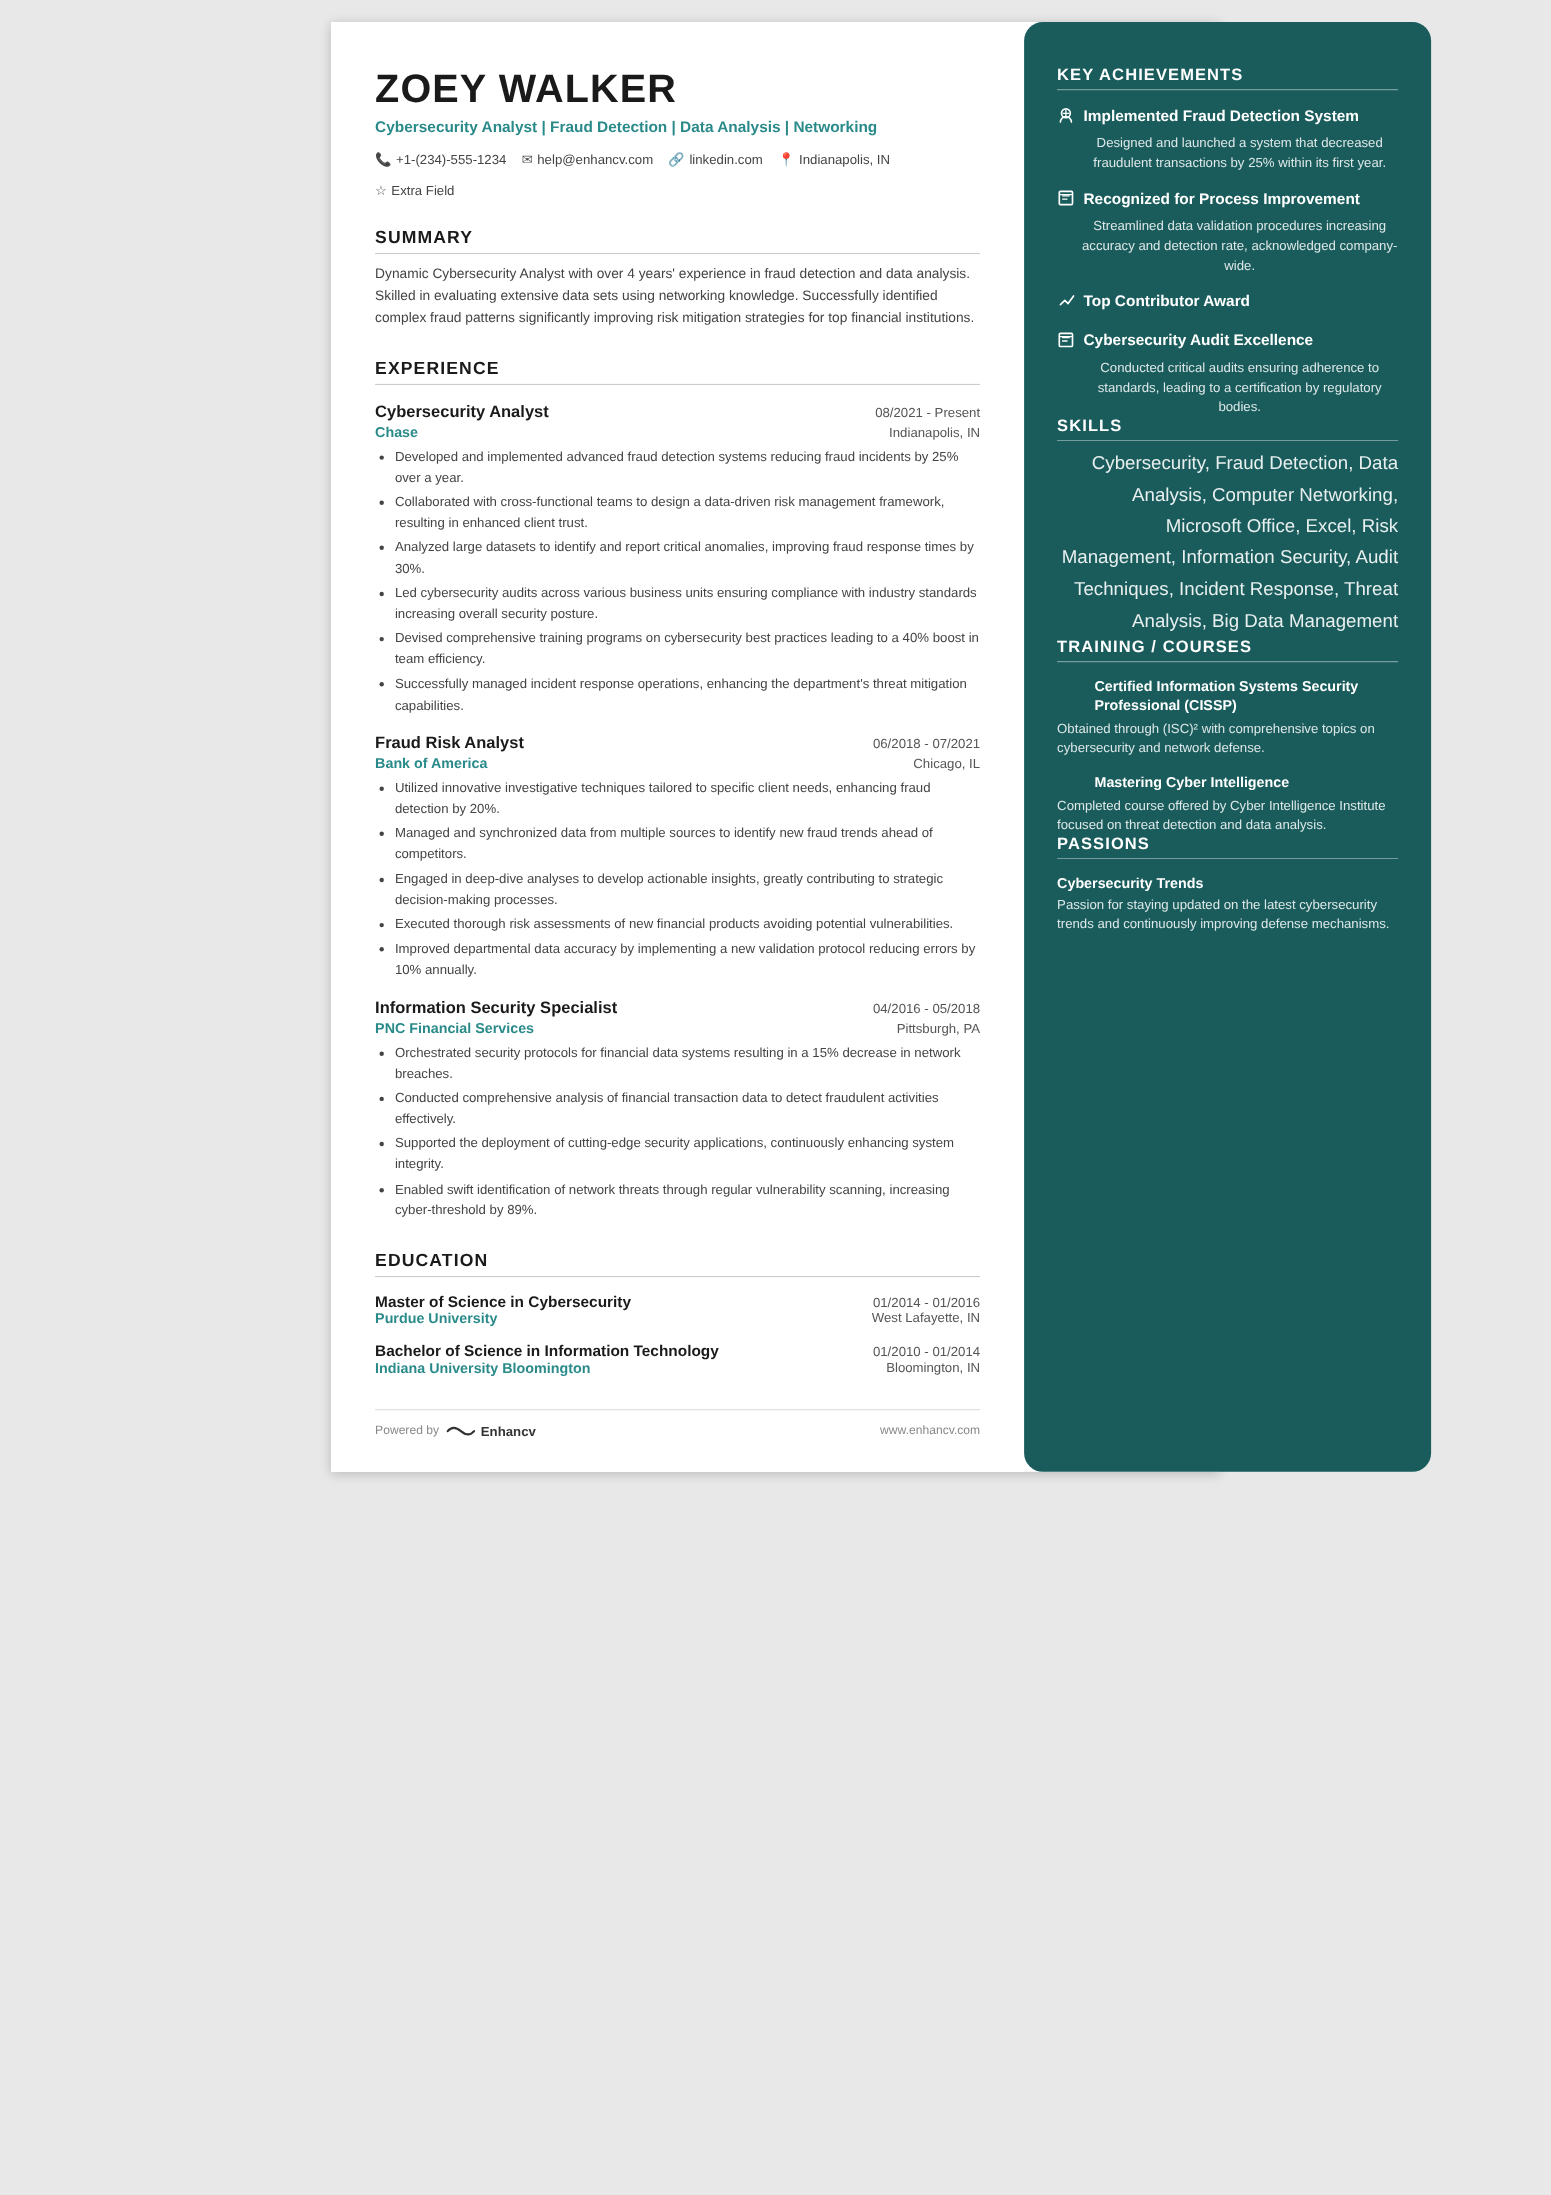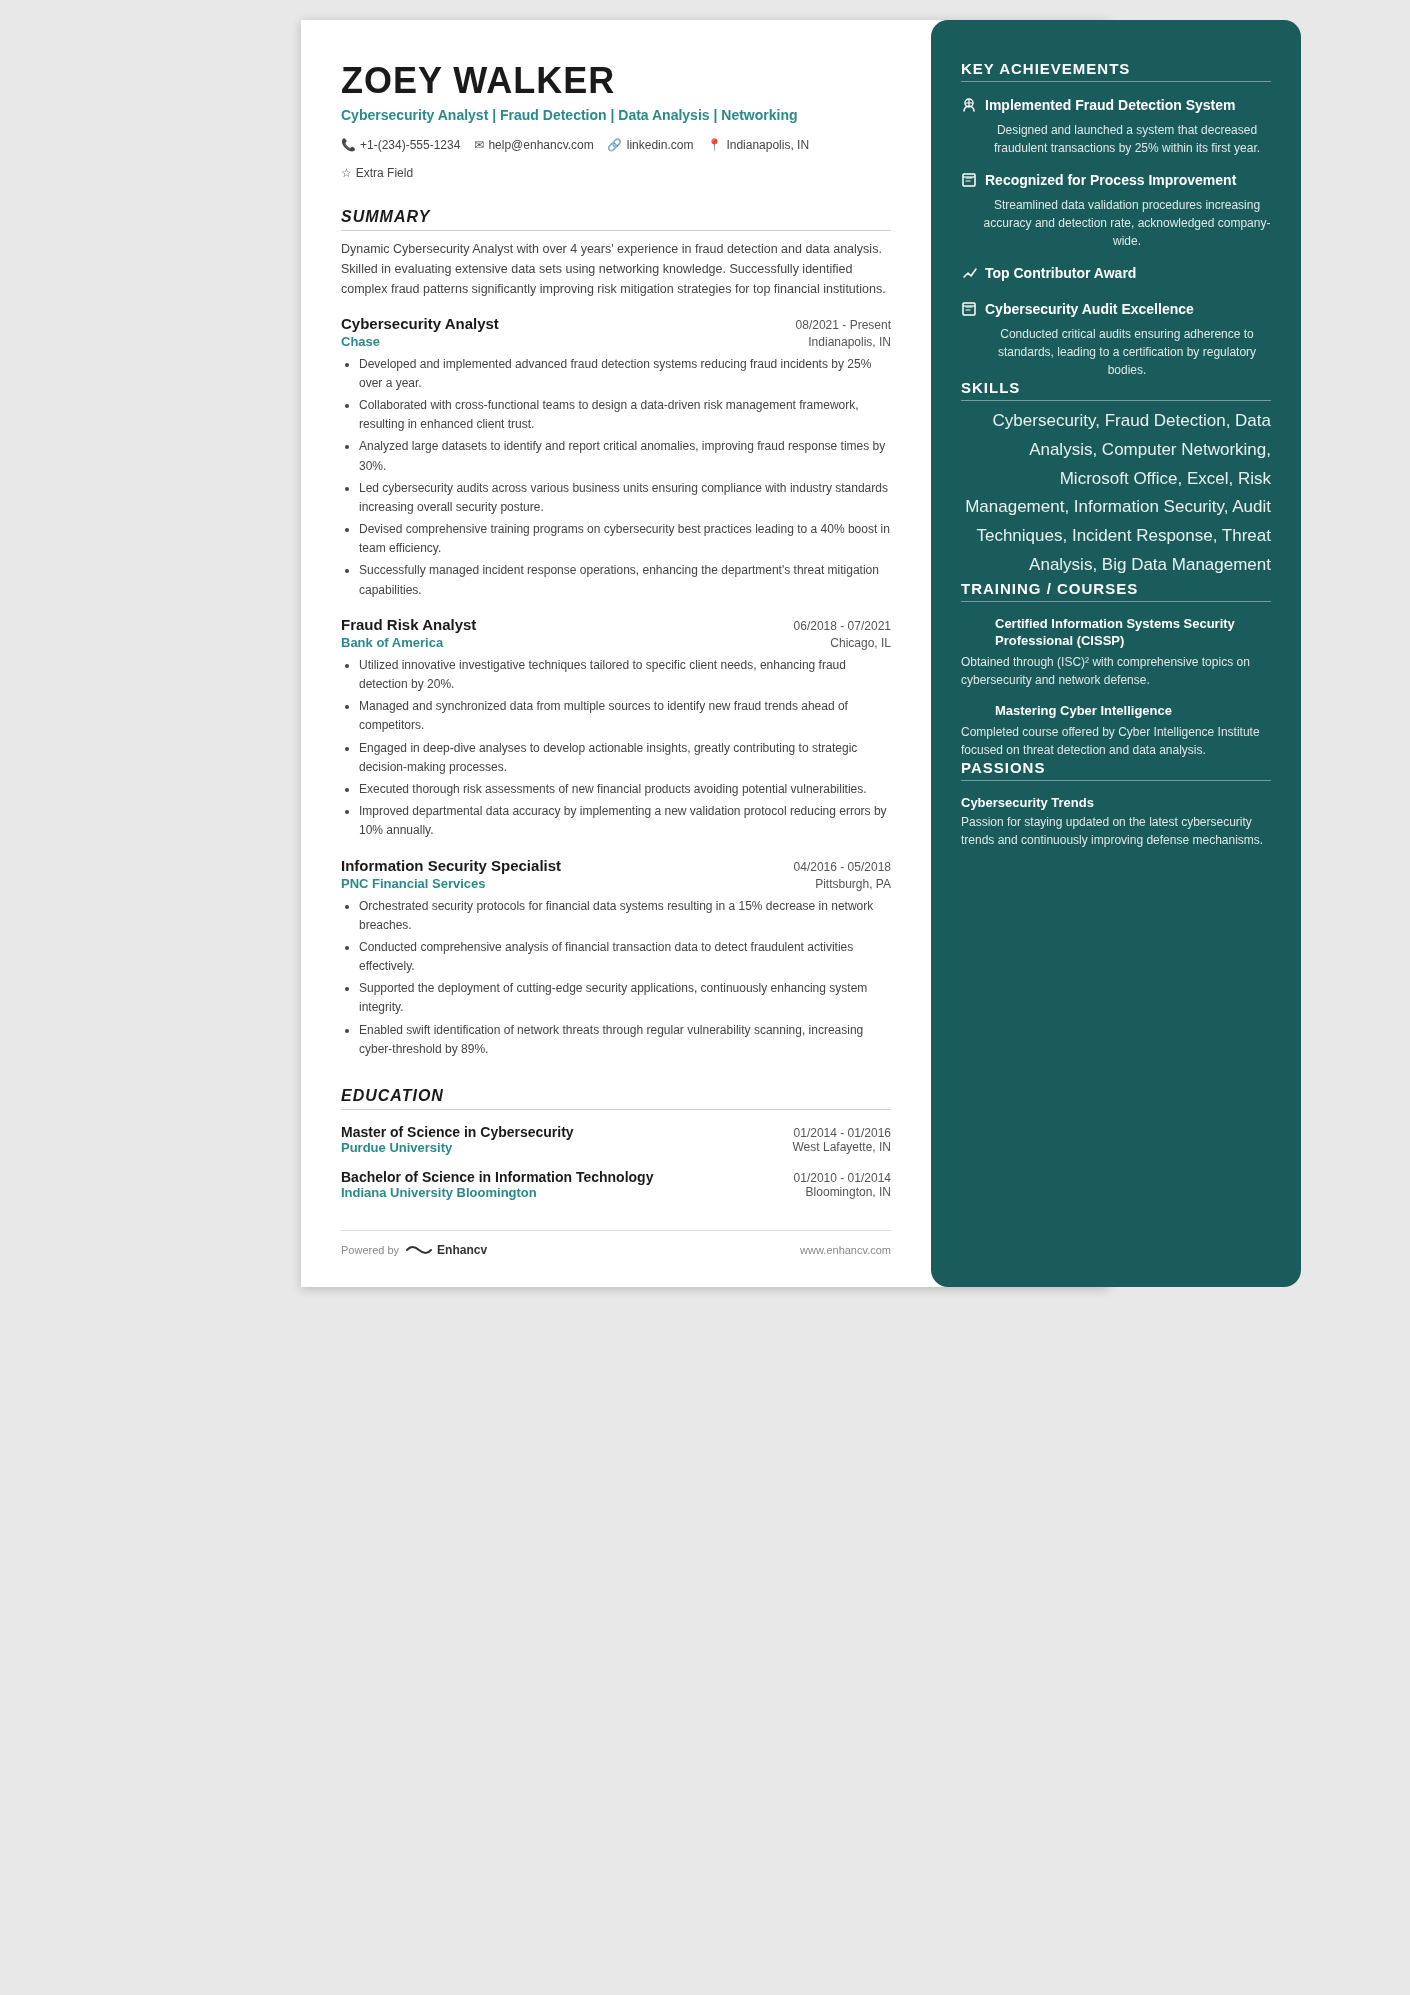--- a/index.html
+++ b/index.html
@@ -69,21 +69,20 @@
     .section-title-left {
       font-size: 16px;
       font-weight: 800;
       color: #1a1a1a;
       text-transform: uppercase;
       letter-spacing: 1px;
       margin-top: 28px;
       margin-bottom: 6px;
       border-bottom: 1.5px solid #ccc;
       padding-bottom: 4px;
-      font-style: italic;
     }
 
     
     .summary-text {
       font-size: 12.5px;
       color: #444;
       line-height: 1.6;
       margin-top: 8px;
     }
 
@@ -304,20 +303,21 @@
         </div>
       </div>
     </div>
 
     <div>
       <div class="section-title-left">SUMMARY</div>
       <p class="summary-text">Dynamic Cybersecurity Analyst with over 4 years' experience in fraud detection and data analysis. Skilled in evaluating extensive data sets using networking knowledge. Successfully identified complex fraud patterns significantly improving risk mitigation strategies for top financial institutions.</p>
     </div>
 
     <div>
+      <div class="section-title-left">EXPERIENCE</div>
 
       <div>
         <div class="job-header">
           <span class="job-title">Cybersecurity Analyst</span>
           <span class="job-dates">08/2021 - Present</span>
         </div>
         <div class="job-company-row">
           <span class="job-company">Chase</span>
           <span class="job-location">Indianapolis, IN</span>
         </div>

